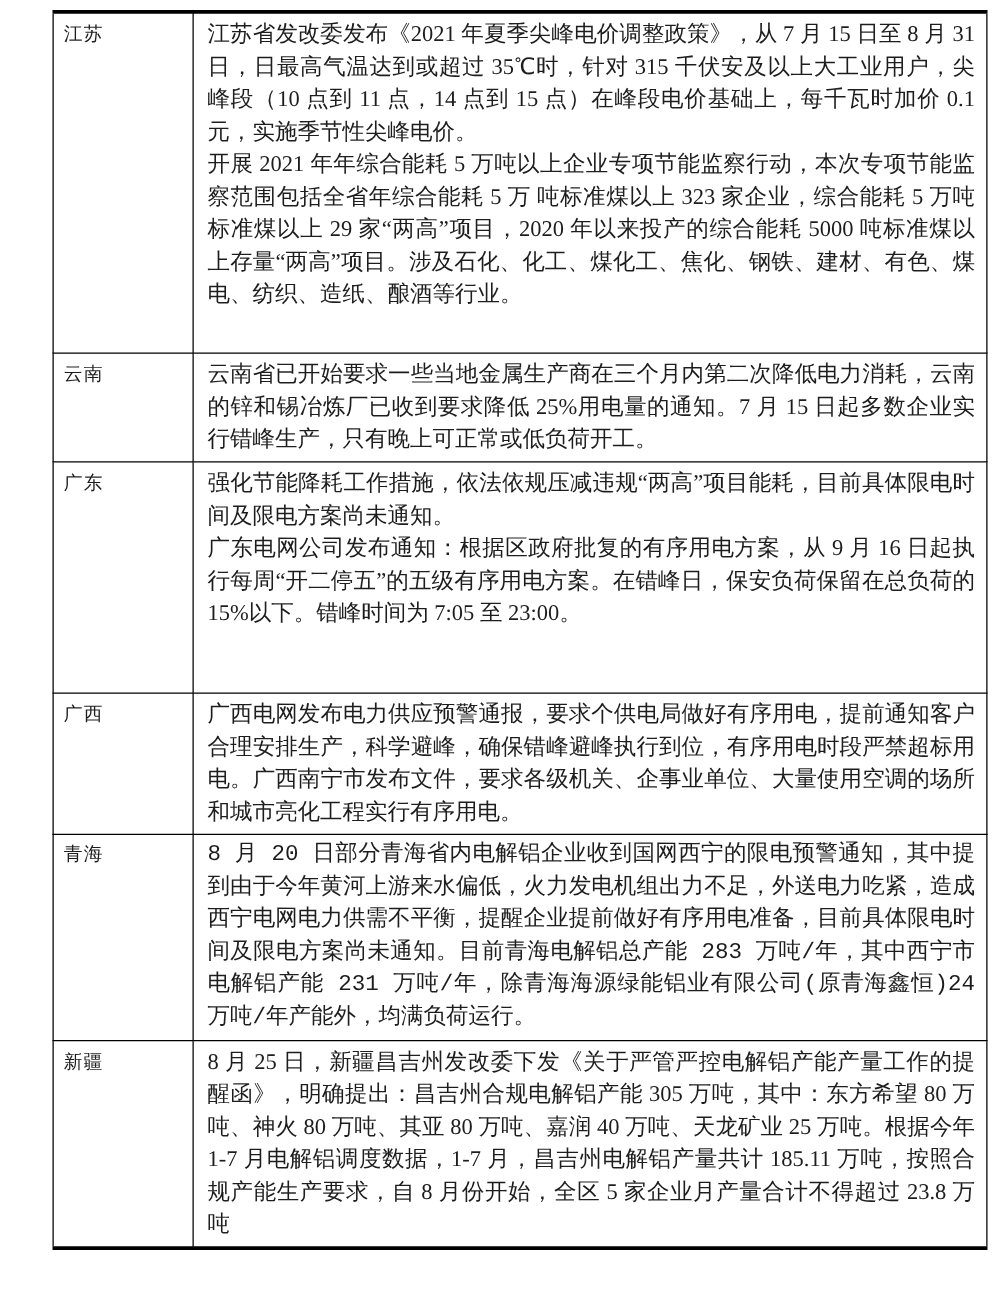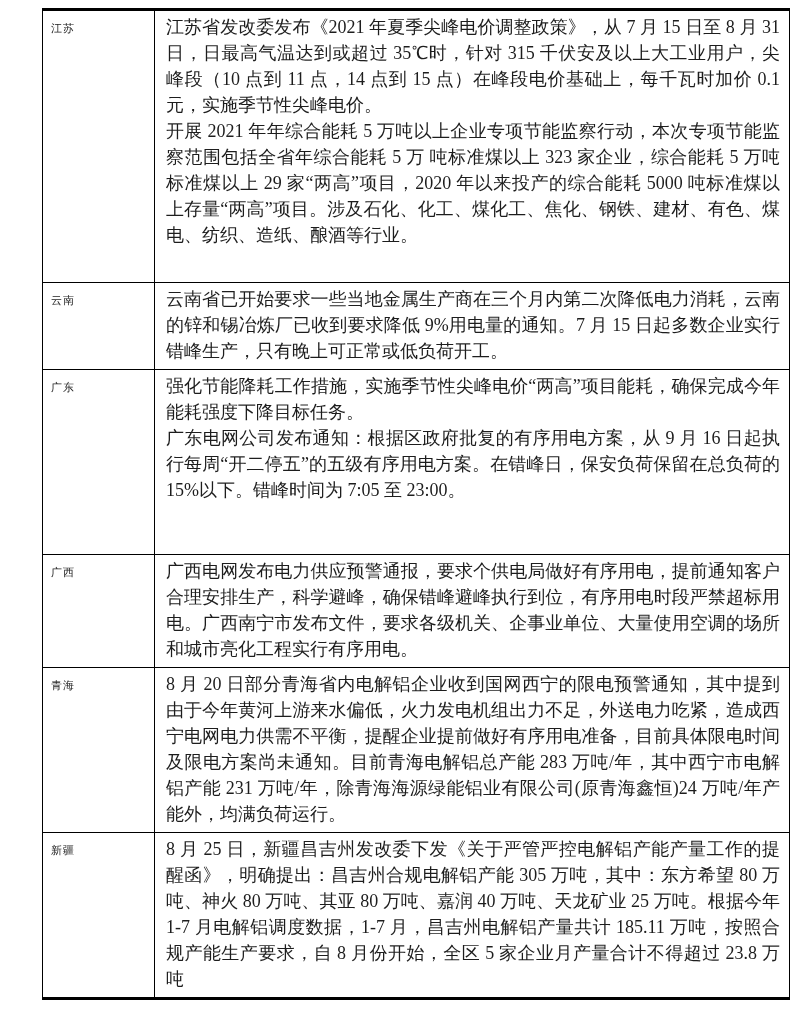--- a/index.html
+++ b/index.html
@@ -27,65 +27,65 @@
     border-left: 1px solid #000000;
     border-right: 1px solid #000000;
   }
   .policy-table td {
     border: 1px solid #000000;
     vertical-align: top;
   }
   td.prov {
     width: 95px;
     padding: 4px 8px 4px 8px;
-    font-size: 11px;
+    font-size: 15px;
     line-height: 26px;
     letter-spacing: 1px;
   }
   td.content {
     padding: 3px 9px 5px 11px;
     font-size: 18px;
     line-height: 26px;
     text-align: justify;
   }
   td.content p {
     margin: 0;
   }
   td.content p.gap {
   }
   tr.r0 { height: 273px; }
   tr.r1 { height: 85px; padding-left: 12px; }
   tr.r2 { height: 185px; padding-left: 30px; }
   tr.r3 { height: 105px; }
   tr.r4 { height: 105px; }
-  tr.r5 { height: 135px; }
+  tr.r5 { height: 135px; font-family: Liberation Mono, monospace; }
   tr.r6 { height: 126px; }
 </style>
 </head>
 <body>
 
 <table class="policy-table">
   <tbody>
     <tr class="r0">
       <td class="prov">江苏</td>
       <td class="content">
         <p>江苏省发改委发布《2021 年夏季尖峰电价调整政策》，从 7 月 15 日至 8 月 31 日，日最高气温达到或超过 35℃时，针对 315 千伏安及以上大工业用户，尖峰段（10 点到 11 点，14 点到 15 点）在峰段电价基础上，每千瓦时加价 0.1 元，实施季节性尖峰电价。</p>
         <p class="gap">开展 2021 年年综合能耗 5 万吨以上企业专项节能监察行动，本次专项节能监察范围包括全省年综合能耗 5 万 吨标准煤以上 323 家企业，综合能耗 5 万吨标准煤以上 29 家“两高”项目，2020 年以来投产的综合能耗 5000 吨标准煤以上存量“两高”项目。涉及石化、化工、煤化工、焦化、钢铁、建材、有色、煤电、纺织、造纸、酿酒等行业。</p>
       </td>
     </tr>
     <tr class="r1">
       <td class="prov">云南</td>
       <td class="content">
-        <p>云南省已开始要求一些当地金属生产商在三个月内第二次降低电力消耗，云南的锌和锡冶炼厂已收到要求降低 9%用电量的通知。7 月 15 日起多数企业实行错峰生产，只有晚上可正常或低负荷开工。</p>
+        <p>云南省已开始要求一些当地金属生产商在三个月内第二次降低电力消耗，云南的锌和锡冶炼厂已收到要求降低 25%用电量的通知。7 月 15 日起多数企业实行错峰生产，只有晚上可正常或低负荷开工。</p>
       </td>
     </tr>
     <tr class="r2">
       <td class="prov">广东</td>
       <td class="content">
-        <p>强化节能降耗工作措施，实施季节性尖峰电价“两高”项目能耗，确保完成今年能耗强度下降目标任务。</p>
+        <p>强化节能降耗工作措施，依法依规压减违规“两高”项目能耗，目前具体限电时间及限电方案尚未通知。</p>
         <p class="gap">广东电网公司发布通知：根据区政府批复的有序用电方案，从 9 月 16 日起执行每周“开二停五”的五级有序用电方案。在错峰日，保安负荷保留在总负荷的 15%以下。错峰时间为 7:05 至 23:00。</p>
       </td>
     </tr>
     <tr class="r3">
       <td class="prov">广西</td>
       <td class="content">
         <p>广西电网发布电力供应预警通报，要求个供电局做好有序用电，提前通知客户合理安排生产，科学避峰，确保错峰避峰执行到位，有序用电时段严禁超标用电。广西南宁市发布文件，要求各级机关、企事业单位、大量使用空调的场所和城市亮化工程实行有序用电。</p>
       </td>
     </tr>
     <tr class="r5">

